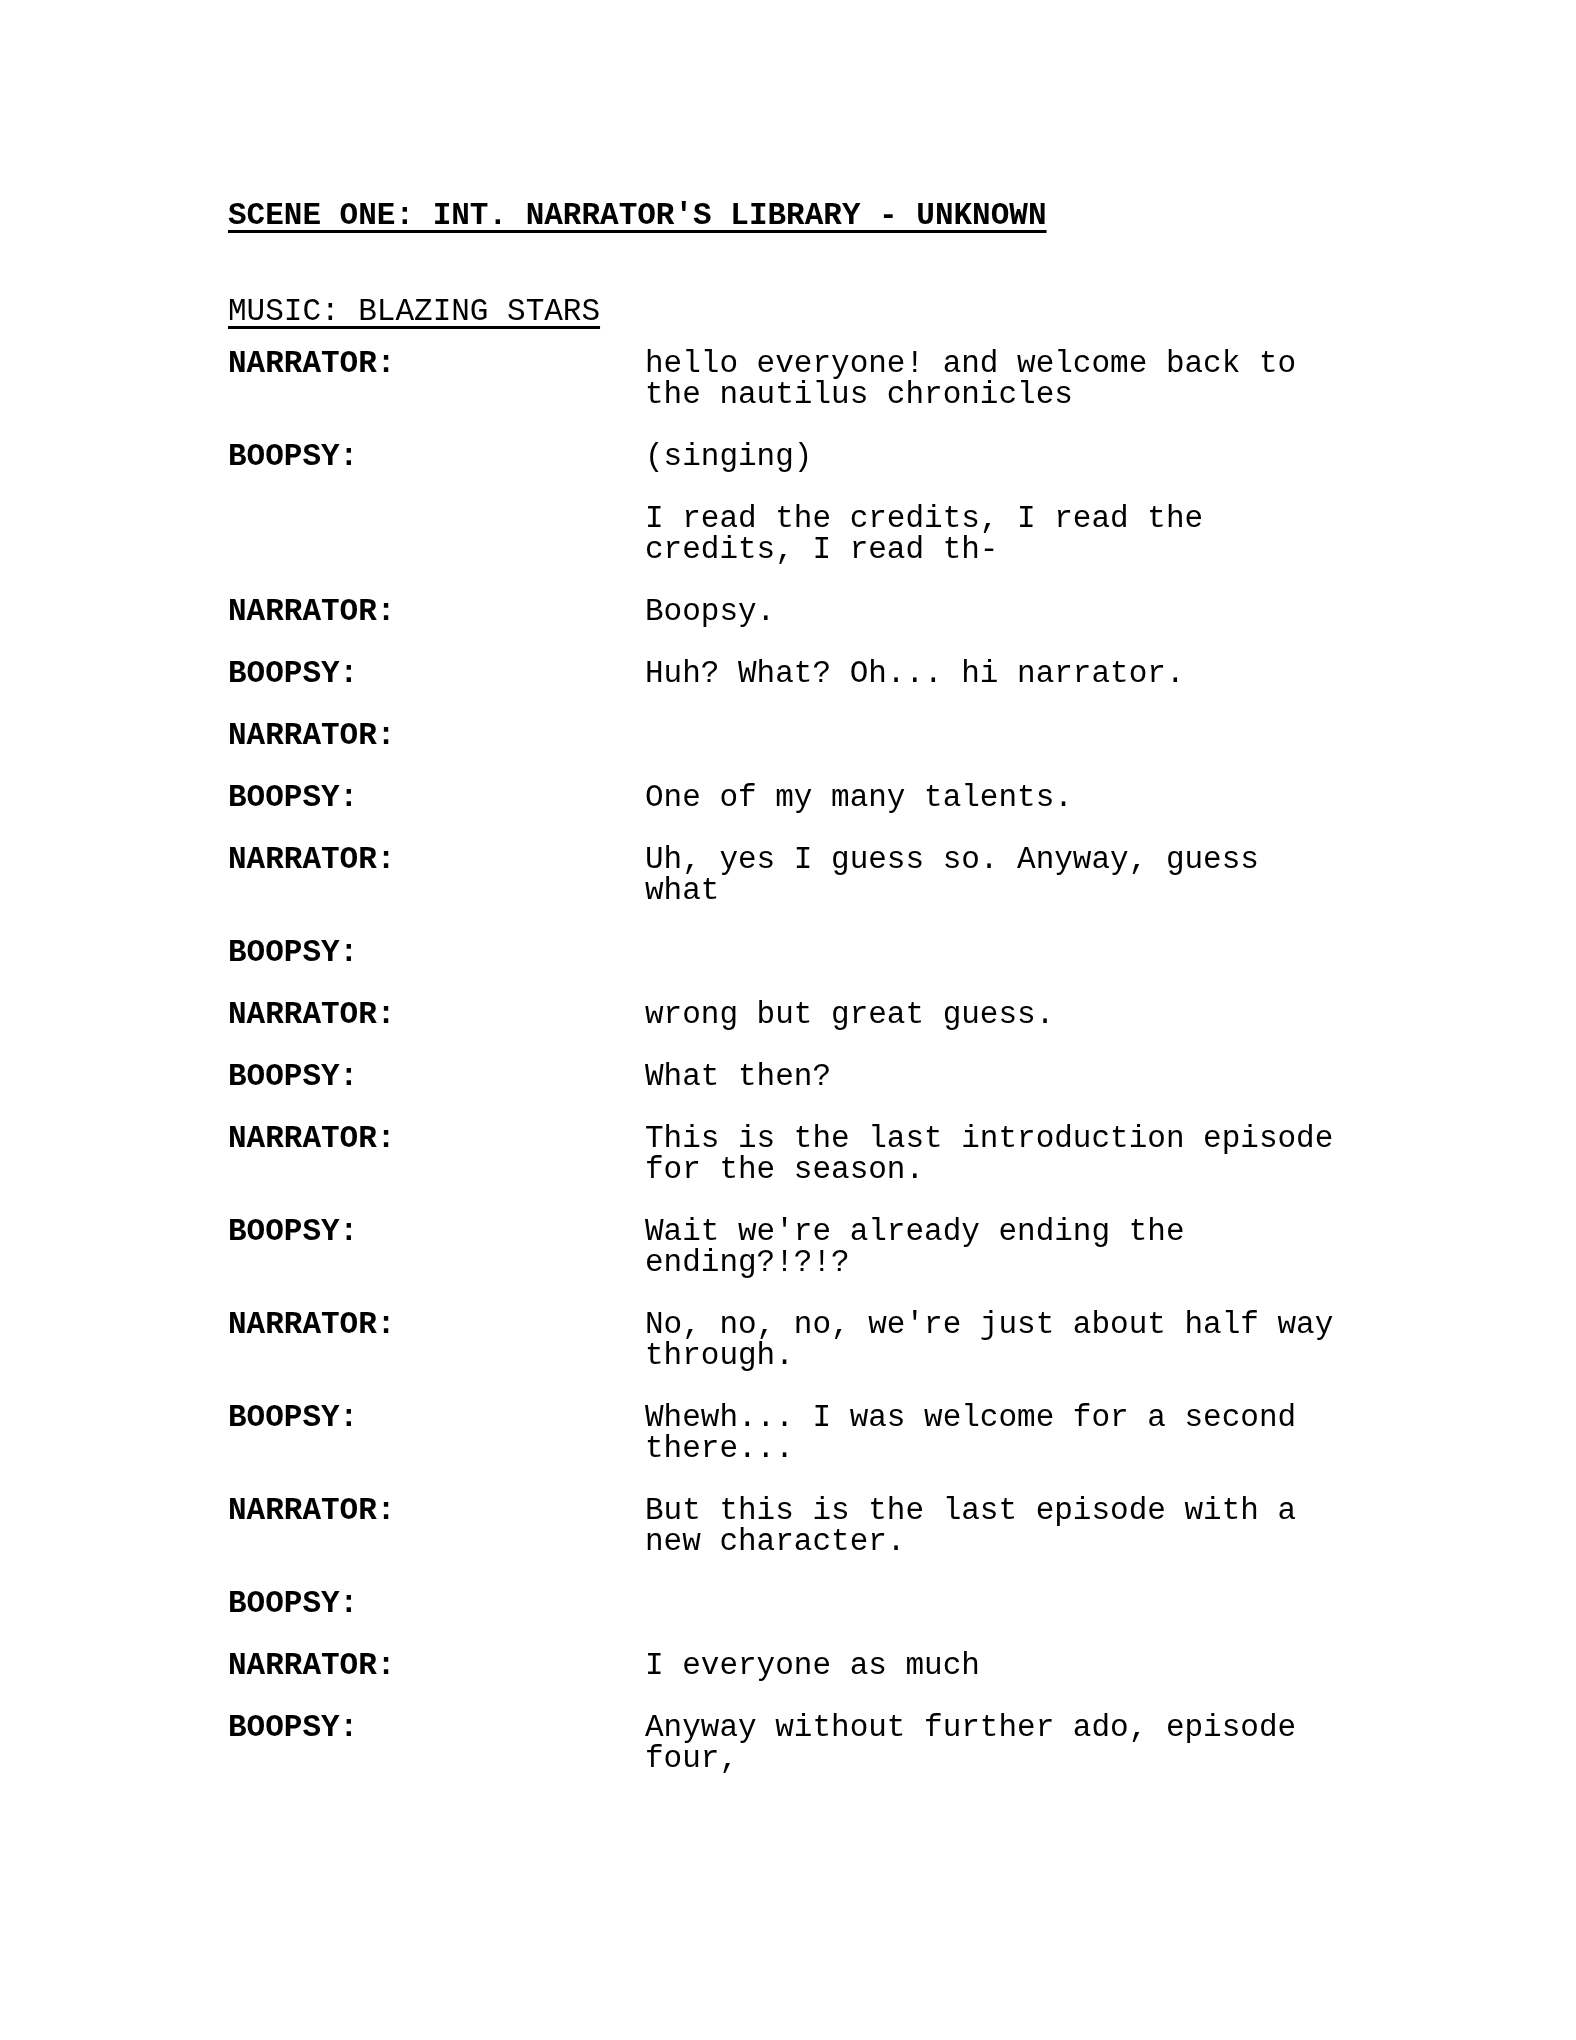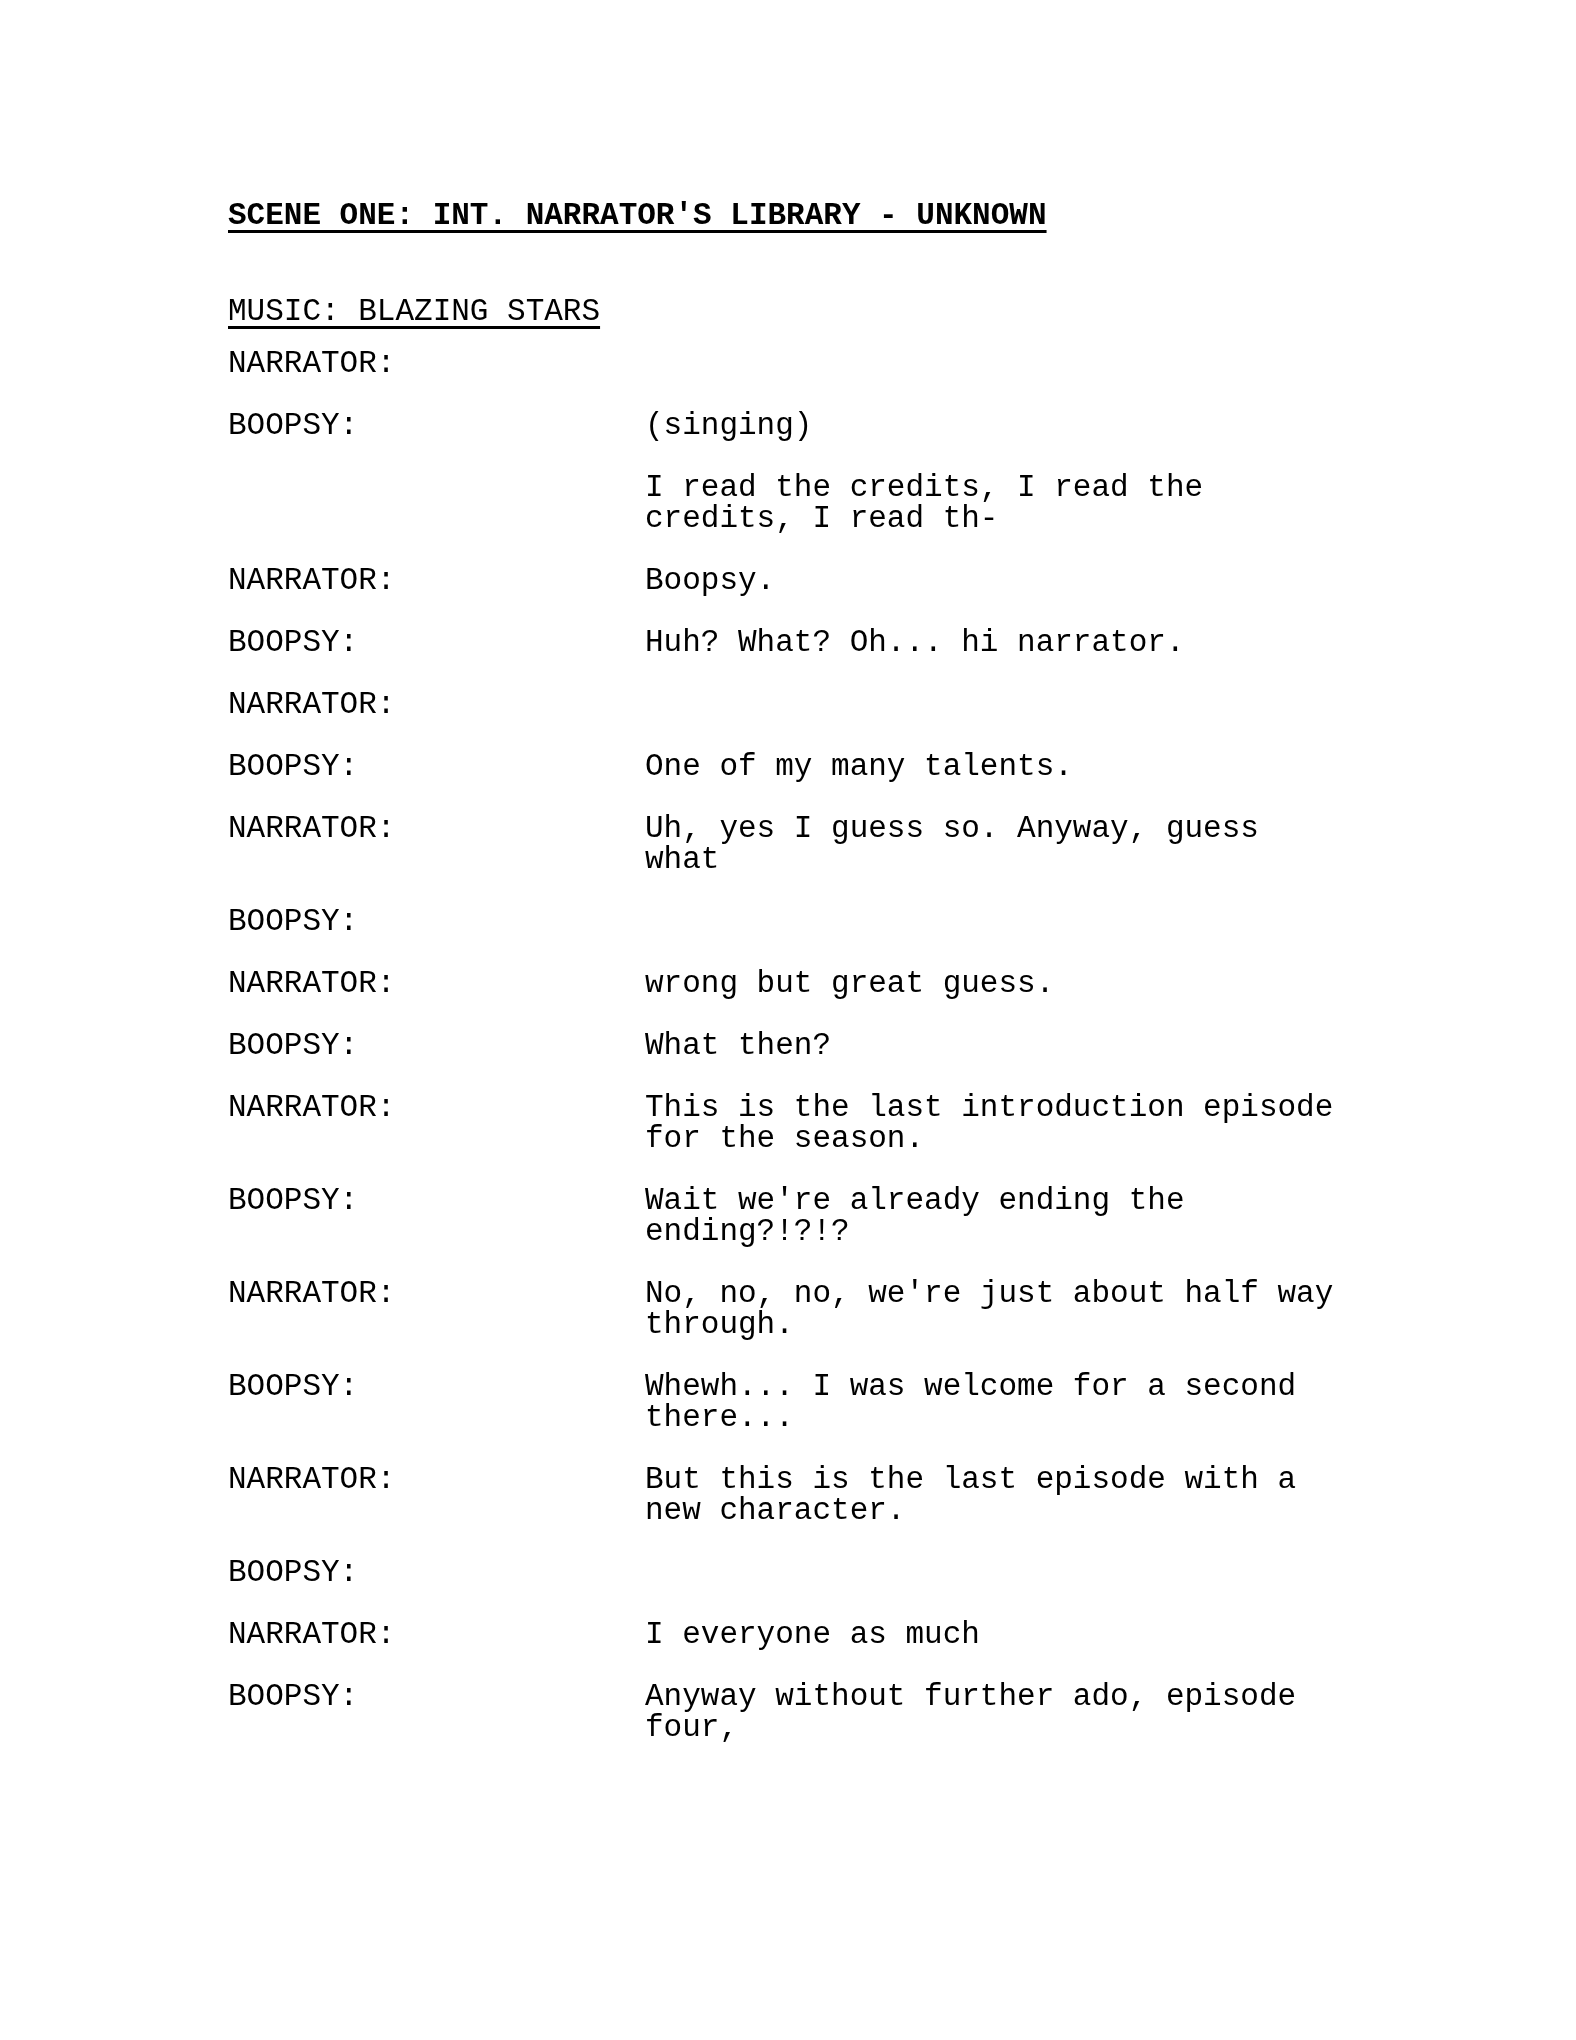--- a/index.html
+++ b/index.html
@@ -52,20 +52,21 @@
     gap: 31px;
   }
   .block {
     display: flex;
     align-items: flex-start;
   }
   .char {
     flex: 0 0 417px;
     width: 417px;
     white-space: nowrap;
+    font-weight: bold;
   }
   .dial {
     width: 695px;
   }
   .dial p {
     margin: 0;
   }
   .dial p + p {
     margin-top: 31px;
   }
@@ -73,20 +74,23 @@
 </head>
 <body>
 
 <div class="page">
   <div class="content">
     <h1 class="scene-heading">SCENE ONE: INT. NARRATOR'S LIBRARY - UNKNOWN</h1>
     <div class="music-cue">MUSIC: BLAZING STARS</div>
     <div class="dialogue-list" id="dialogue-list">
   <div class="block">
     <div class="char">NARRATOR:</div>
+    <div class="dial">
+            <p>hello everyone! and welcome back to the nautilus chronicles</p>
+          </div>
   </div>
 
   <div class="block">
     <div class="char">BOOPSY:</div>
     <div class="dial">
             <p>(singing)</p>
             <p>I read the credits, I read the credits, I read th-</p>
           </div>
   </div>
 

